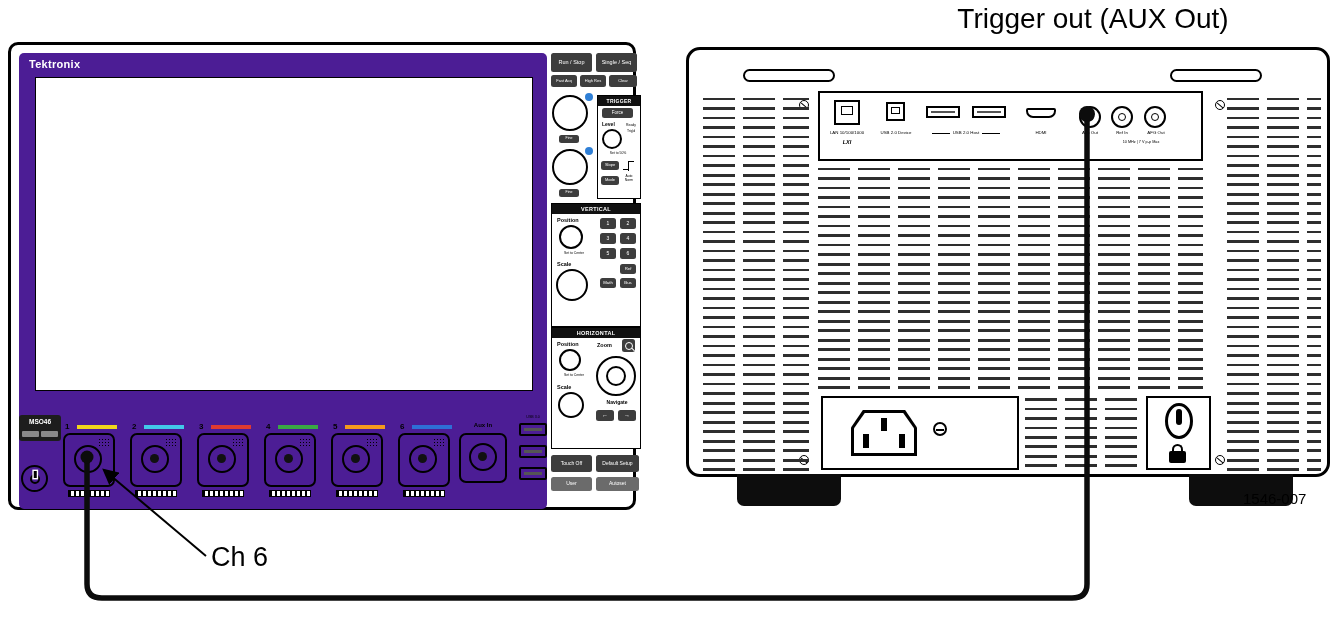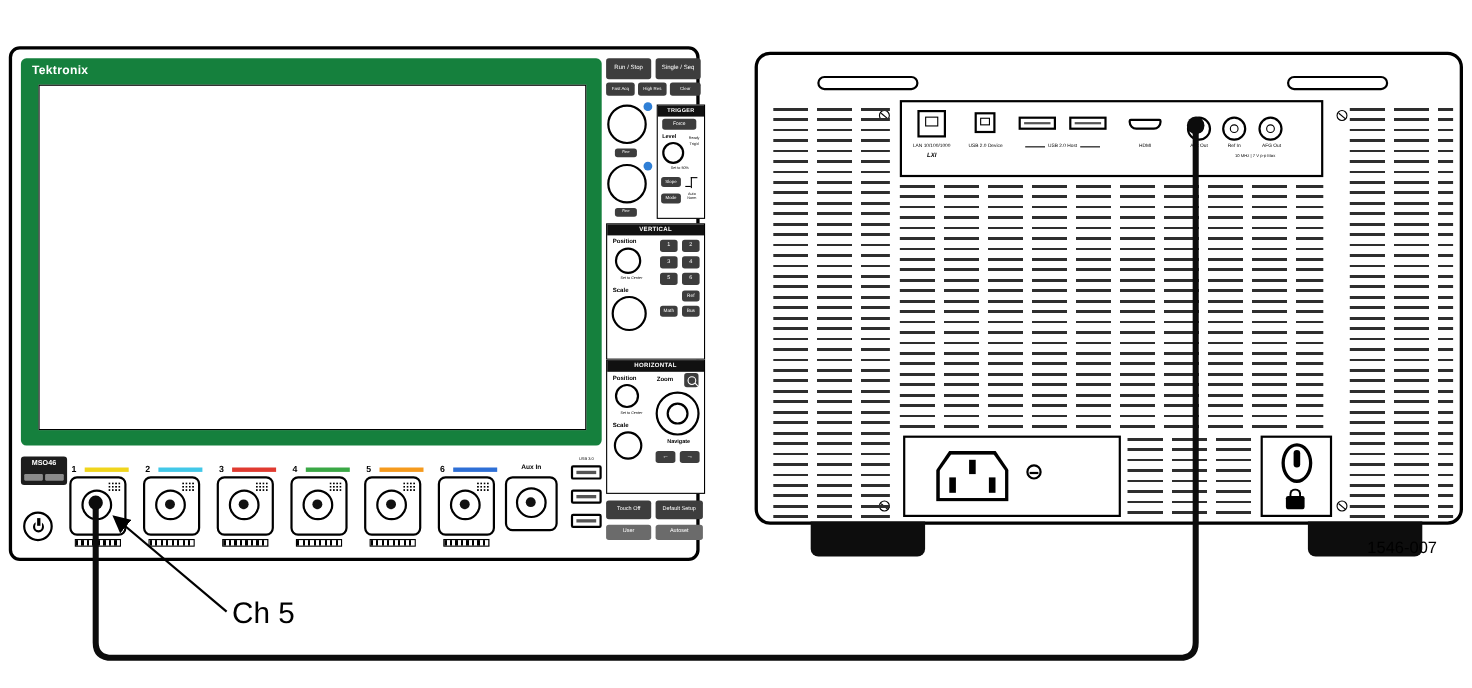--- a/index.html
+++ b/index.html
@@ -3,21 +3,21 @@
 <meta charset="utf-8">
 <style>
   html,body{margin:0;padding:0;background:#fff;}
   .canvas{position:relative;width:1338px;height:625px;background:#fff;
           font-family:"Liberation Sans", sans-serif;color:#000;overflow:hidden;}
   .device{position:absolute;border:3px solid #000;background:#fff;}
   .front-device{left:8px;top:42px;width:622px;height:462px;border-radius:10px;}
   .rear-device{left:686px;top:47px;width:638px;height:424px;border-radius:14px;}
 
   
-  .bezel{position:absolute;left:8px;top:8px;width:528px;height:352px;background:#15803d;border-radius:5px;}
+  .bezel{position:absolute;left:8px;top:8px;width:528px;height:456px;background:#4c1d95;border-radius:5px;}
   .brand{position:absolute;left:10px;top:5px;color:#fff;font-size:11px;font-weight:bold;letter-spacing:.3px;}
   .screen{position:absolute;left:16px;top:24px;width:496px;height:312px;background:#fff;border:1px solid #000;}
 
   .ctrl{position:absolute;left:540px;top:8px;width:88px;height:452px;font-size:5px;}
   .btn{position:absolute;background:#3d3d3d;color:#fff;border-radius:2.5px;
        display:flex;align-items:center;justify-content:center;text-align:center;line-height:1.05;}
   .sect{position:absolute;border:1.5px solid #000;background:#fff;}
   .sect-head{position:absolute;left:0;right:0;top:0;height:10px;background:#111;color:#fff;
              display:flex;align-items:center;justify-content:center;font-weight:bold;font-size:5.5px;letter-spacing:.3px;}
   .knob{position:absolute;border:2.5px solid #000;border-radius:50%;background:#fff;box-sizing:border-box;}
@@ -321,21 +321,22 @@
           <span class="lock-slot"></span>
         </div>
       <div class="padlock-shackle"></div>
       <div class="padlock-body"></div>
     </div>
 
     <div class="foot" style="left:48px;"></div>
     <div class="foot" style="left:500px;"></div>
   </div>
 
-  <div class="ch1-callout">Ch 5</div>
+  <div class="fig-title">Trigger out (AUX Out)</div>
+  <div class="ch1-callout">Ch 6</div>
   <div class="fig-num">1546-007</div>
 
   <svg class="overlay" width="1338" height="625" viewBox="0 0 1338 625">
     <defs>
       <marker id="arr" viewBox="0 0 10 10" refX="8.5" refY="5" markerWidth="8" markerHeight="8" orient="auto">
         <path d="M0 0 L10 5 L0 10 z" fill="#000"></path>
       </marker>
     </defs>
     <path d="M 87 457 L 87 584 Q 87 598 102 598 L 1072 598 Q 1087 598 1087 584 L 1087 118" fill="none" stroke="#0c0c0c" stroke-width="5.5" stroke-linecap="round"></path>
     <circle cx="87" cy="457" r="6.5" fill="#0c0c0c"></circle>

